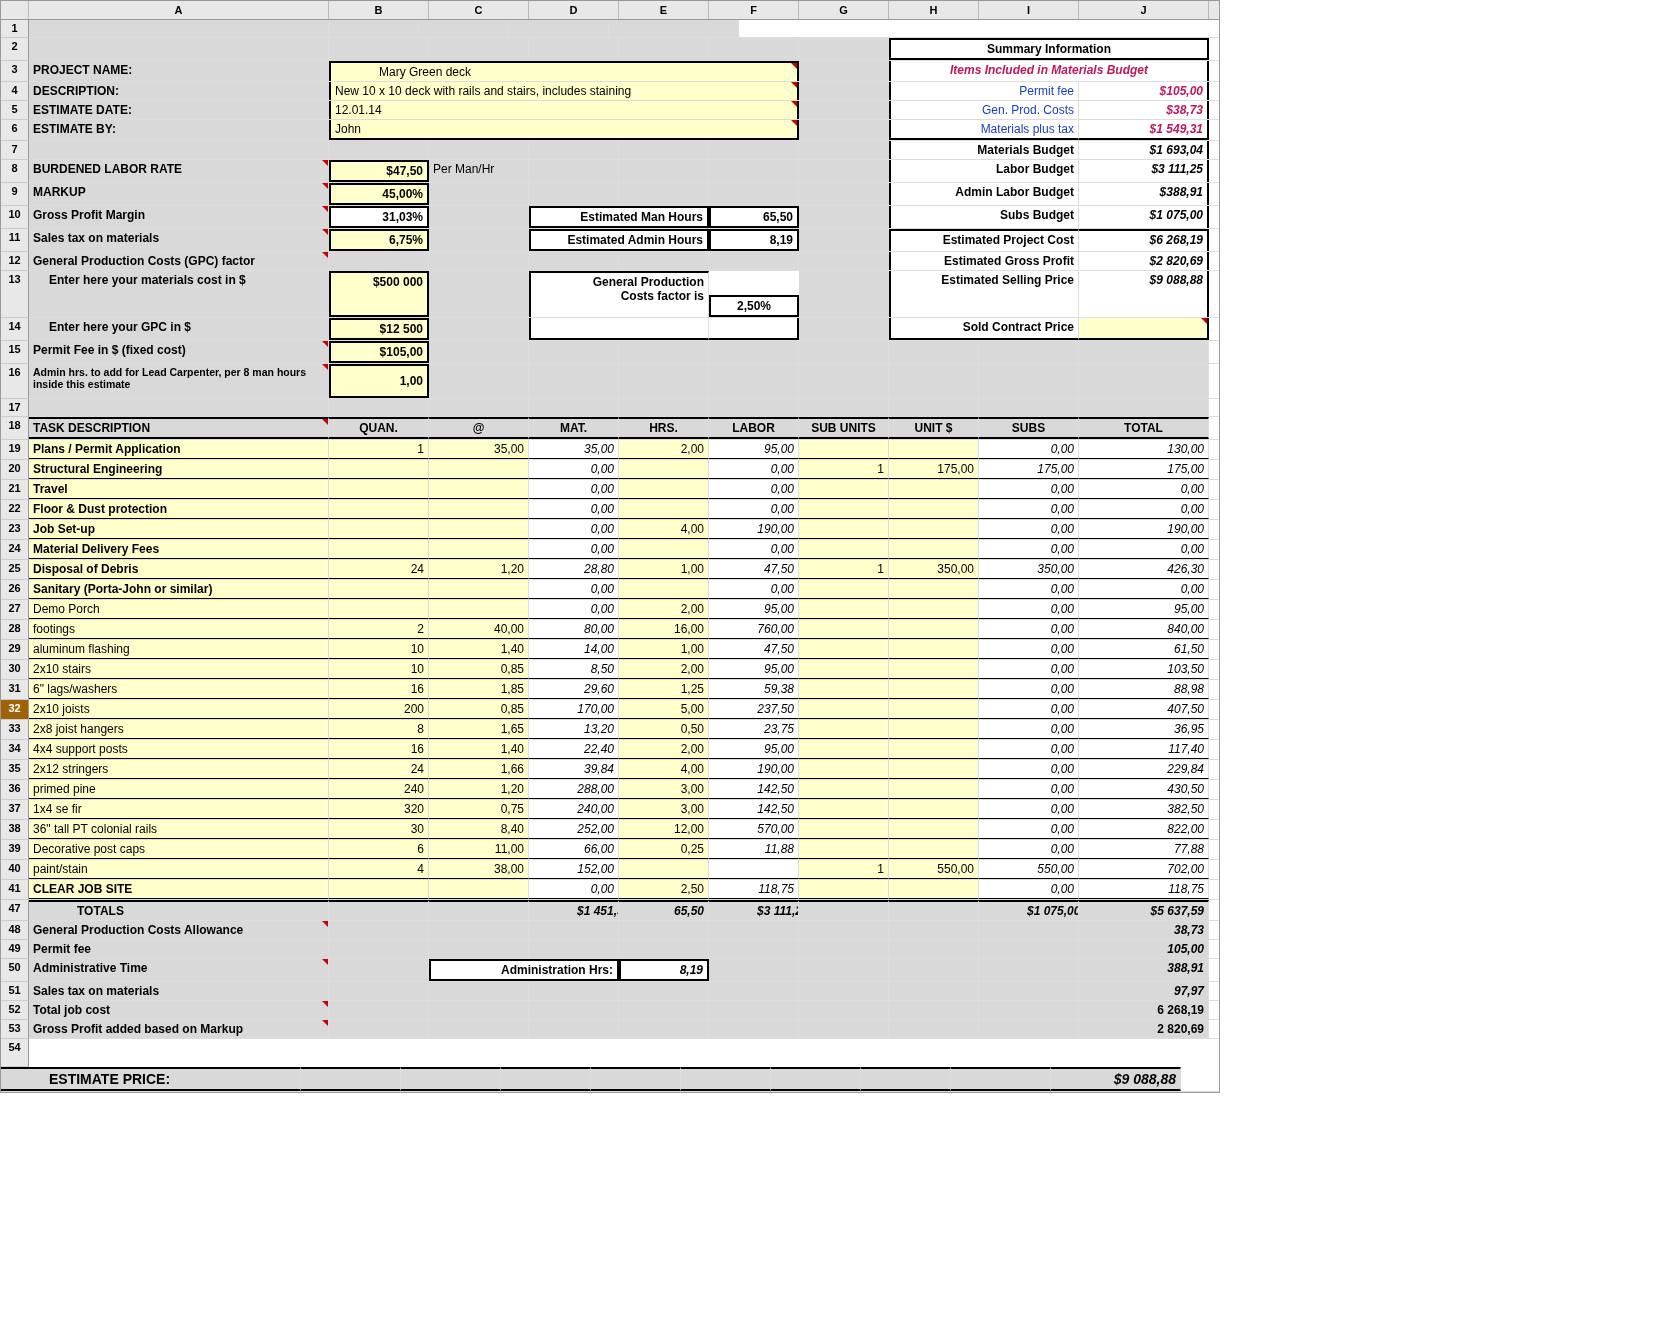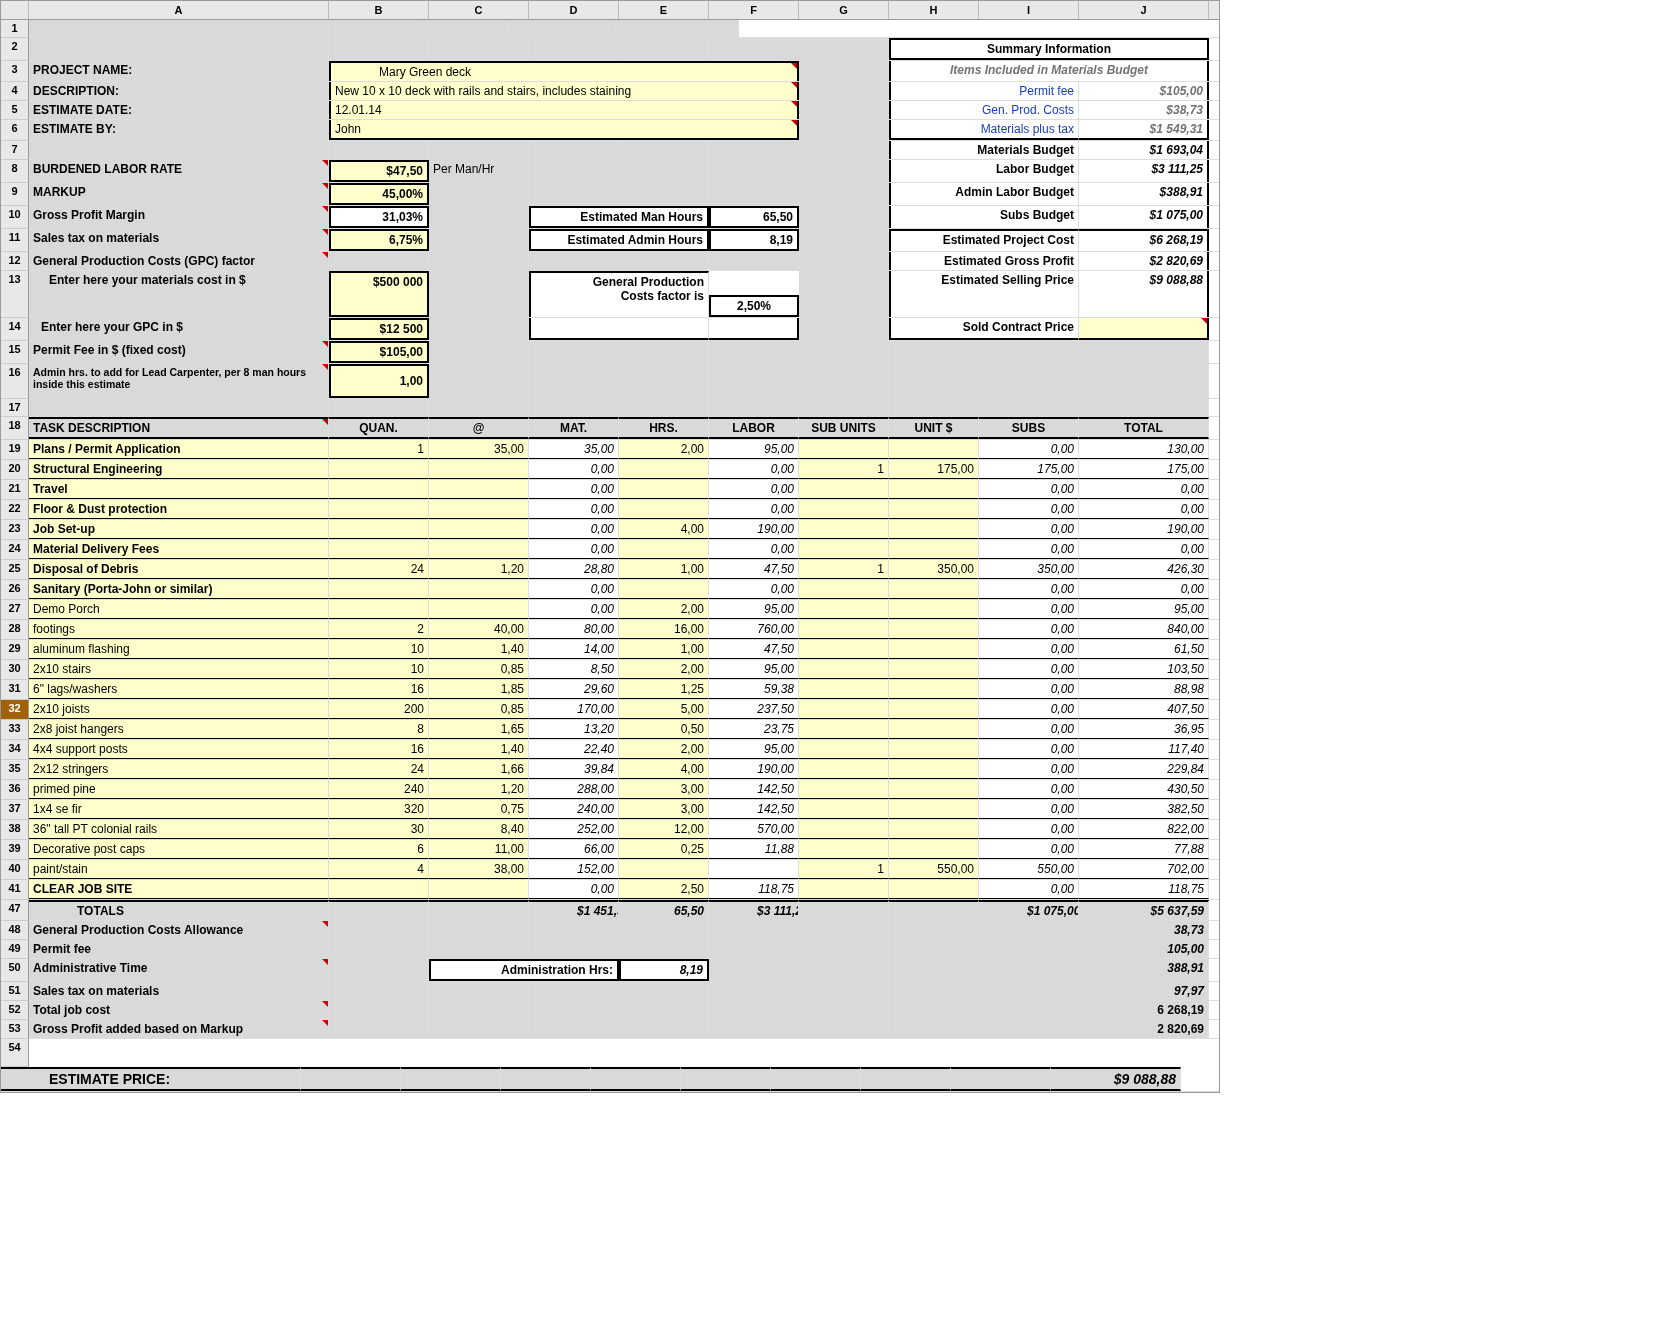--- a/index.html
+++ b/index.html
@@ -64,21 +64,21 @@
   .cH { width: 90px;  flex: 0 0 90px; }
   .cI { width: 100px; flex: 0 0 100px; }
   .cJ { width: 130px; flex: 0 0 130px; }
 
   .bold { font-weight: bold; }
   .italic { font-style: italic; }
   .right { text-align: right; }
   .center { text-align: center; }
   .yellow { background: #ffffcc; }
   .gray { background: #d9d9d9; }
-  .blue { color: #737373; font-weight: bold; font-style: italic; }
+  .blue { color: #be185d; font-weight: bold; font-style: italic; }
   .blue2 { color: #1a3dbf; }
   .bt2 { border-top: 2px solid #000; padding-left: 48px; }
   .bb2 { border-bottom: 2px solid #000; }
   .bl2 { border-left: 2px solid #000; }
   .br2 { border-right: 2px solid #000; }
   .box { border: 2px solid #000; }
   .title { font-size: 16px; font-weight: bold; }
   .hdr { background: #d9d9d9; border-bottom: 2px solid #000; border-top: 2px solid #000; font-weight: bold; }
   .redmark { position: relative; }
   .redmark::after {
@@ -272,21 +272,21 @@
       <div class="cell spanDE right bold bl2 bt2 tall" style="white-space:normal;">General Production Costs factor is</div>
       <div class="cell cF right bold box center" style="display:flex;align-items:center;justify-content:center;margin-top:24px;">2,50%</div>
       <div class="cell cG gray"></div>
       <div class="cell spanHI right bold bl2">Estimated Selling Price</div>
       <div class="cell cJ right italic bold br2" style="width:130px;flex:0 0 130px;">$9 088,88</div>
     </div>
   </div>
   <div class="row">
     <div class="rownum">14</div>
     <div class="cells">
-      <div class="cell cA gray bold" style="padding-left:12px;">Enter here your GPC in $</div>
+      <div class="cell cA gray bold" style="padding-left:20px;">Enter here your GPC in $</div>
       <div class="cell cB yellow right bold box">$12 500</div>
       <div class="cell cC gray"></div>
       <div class="cell spanDE bb2 bl2"></div>
       <div class="cell cF bb2 br2"></div>
       <div class="cell cG gray"></div>
       <div class="cell spanHI right bold bl2 bb2">Sold Contract Price</div>
       <div class="cell cJ yellow right italic bold br2 bb2 redmark" style="width:130px;flex:0 0 130px;"></div>
     </div>
   </div>
   <div class="row">

